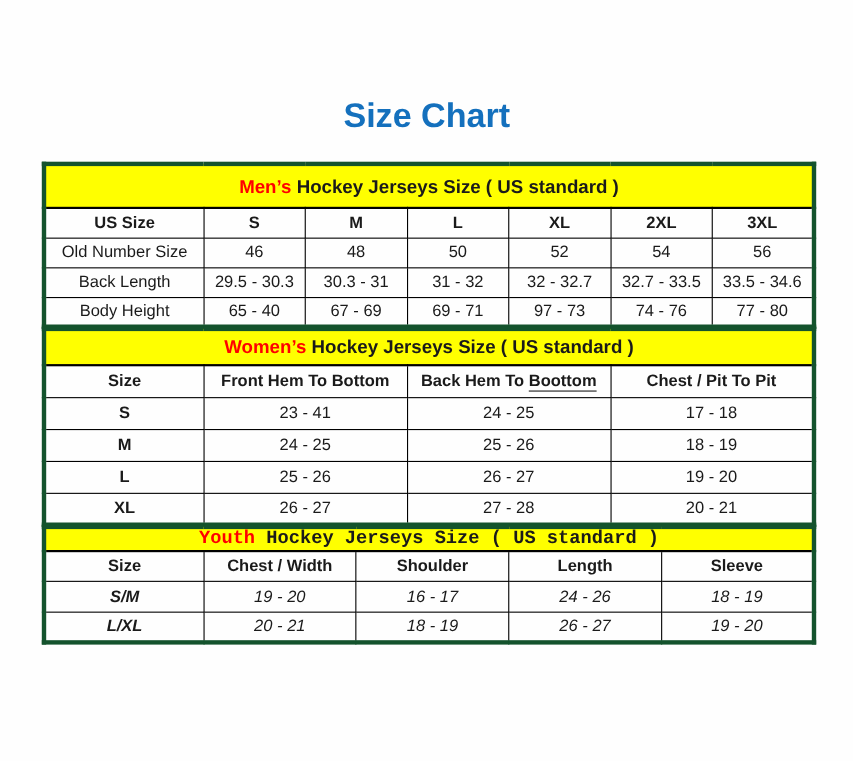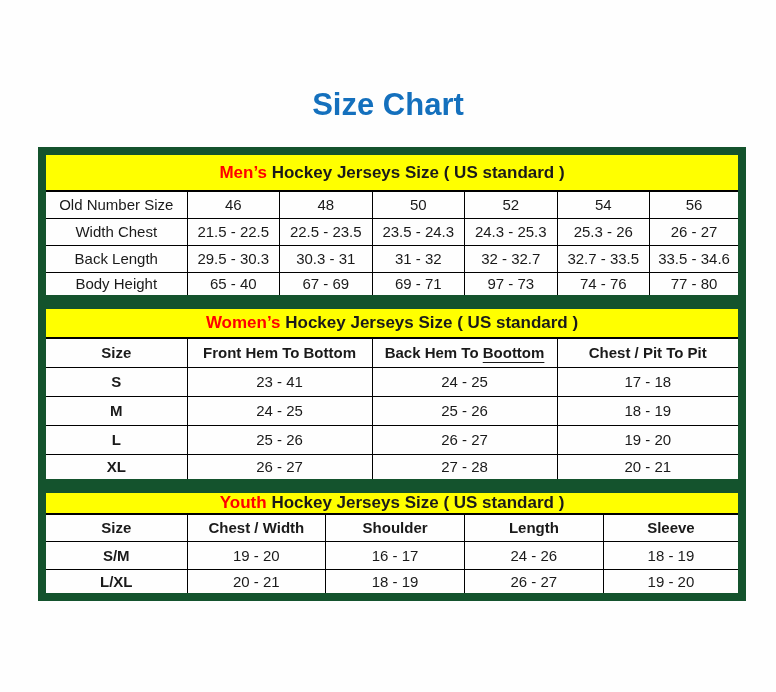--- a/index.html
+++ b/index.html
@@ -19,21 +19,21 @@
     line-height: 38px;
     font-weight: bold;
     color: #1470bd;
     letter-spacing: 0px;
   }
   .tables { width: 700px; margin: 23px auto 0 auto; }
   table.size-table {
     border-collapse: collapse;
     table-layout: fixed;
     width: 700px;
-    border: 8px solid #14532d;
+    border: 4px solid #14532d;
   }
   table.size-table + table.size-table { margin-top: -2px; }
   td {
     border: 1.5px solid #000000;
     text-align: center;
     vertical-align: middle;
     font-size: 15px;
     padding: 0 2px;
     color: #1a1a1a;
   }
@@ -44,23 +44,23 @@
     border: 2px solid #000000;
   }
   tr.banner .hl { color: #ff0000; }
   tr.head td { font-weight: bold; }
   .mens  tr.banner td { height: 40px; }
   .mens  tr.head td   { height: 27px; }
   .mens  tr.data td   { height: 27px; }
   .womens tr.banner td { height: 33px; }
   .womens tr.head td   { height: 29px; }
   .womens tr.data td   { height: 29px; }
-  .youth tr.banner td { height: 16px; }
+  .youth tr.banner td { height: 16px; font-family: Liberation Mono, monospace; }
   .youth tr.head td   { height: 27px; }
-  .youth tr.data td   { height: 28px; }
+  .youth tr.data td   { height: 28px; font-style: italic; }
   .mens tr.data td.rlabel { font-weight: normal; }
   .womens tr.data td.rlabel, .youth tr.data td.rlabel { font-weight: bold; }
   .c-label { width: 145px; }
   .c-m { width: 92.5px; }
   .c-w { width: 185px; }
   .c-y { width: 138.75px; }
   .sq {
     text-decoration-line: underline;
     text-decoration-style: wavy;
     text-decoration-color: #c00000;
@@ -85,37 +85,37 @@
           <col class="c-m">
           <col class="c-m">
           <col class="c-m">
           <col class="c-m">
           <col class="c-m">
       </colgroup>
       <tbody>
         <tr class="banner">
           <td colspan="7"><span class="hl">Men’s</span><span> Hockey Jerseys Size ( US standard )</span></td>
         </tr>
+        <tr class="head">
+          <td>US Size</td>
+          <td>S</td>
+          <td>M</td>
+          <td>L</td>
+          <td>XL</td>
+          <td>2XL</td>
+          <td>3XL</td>
+        </tr>
         <tr class="data">
           <td class="rlabel">Old Number Size</td>
           <td>46</td>
           <td>48</td>
           <td>50</td>
           <td>52</td>
           <td>54</td>
           <td>56</td>
-        </tr>
-        <tr class="data">
-          <td class="rlabel">Width Chest</td>
-          <td>21.5 - 22.5</td>
-          <td>22.5 - 23.5</td>
-          <td>23.5 - 24.3</td>
-          <td>24.3 - 25.3</td>
-          <td>25.3 - 26</td>
-          <td>26 - 27</td>
         </tr>
         <tr class="data">
           <td class="rlabel">Back Length</td>
           <td>29.5 - 30.3</td>
           <td>30.3 - 31</td>
           <td>31 - 32</td>
           <td>32 - 32.7</td>
           <td>32.7 - 33.5</td>
           <td>33.5 - 34.6</td>
         </tr>

